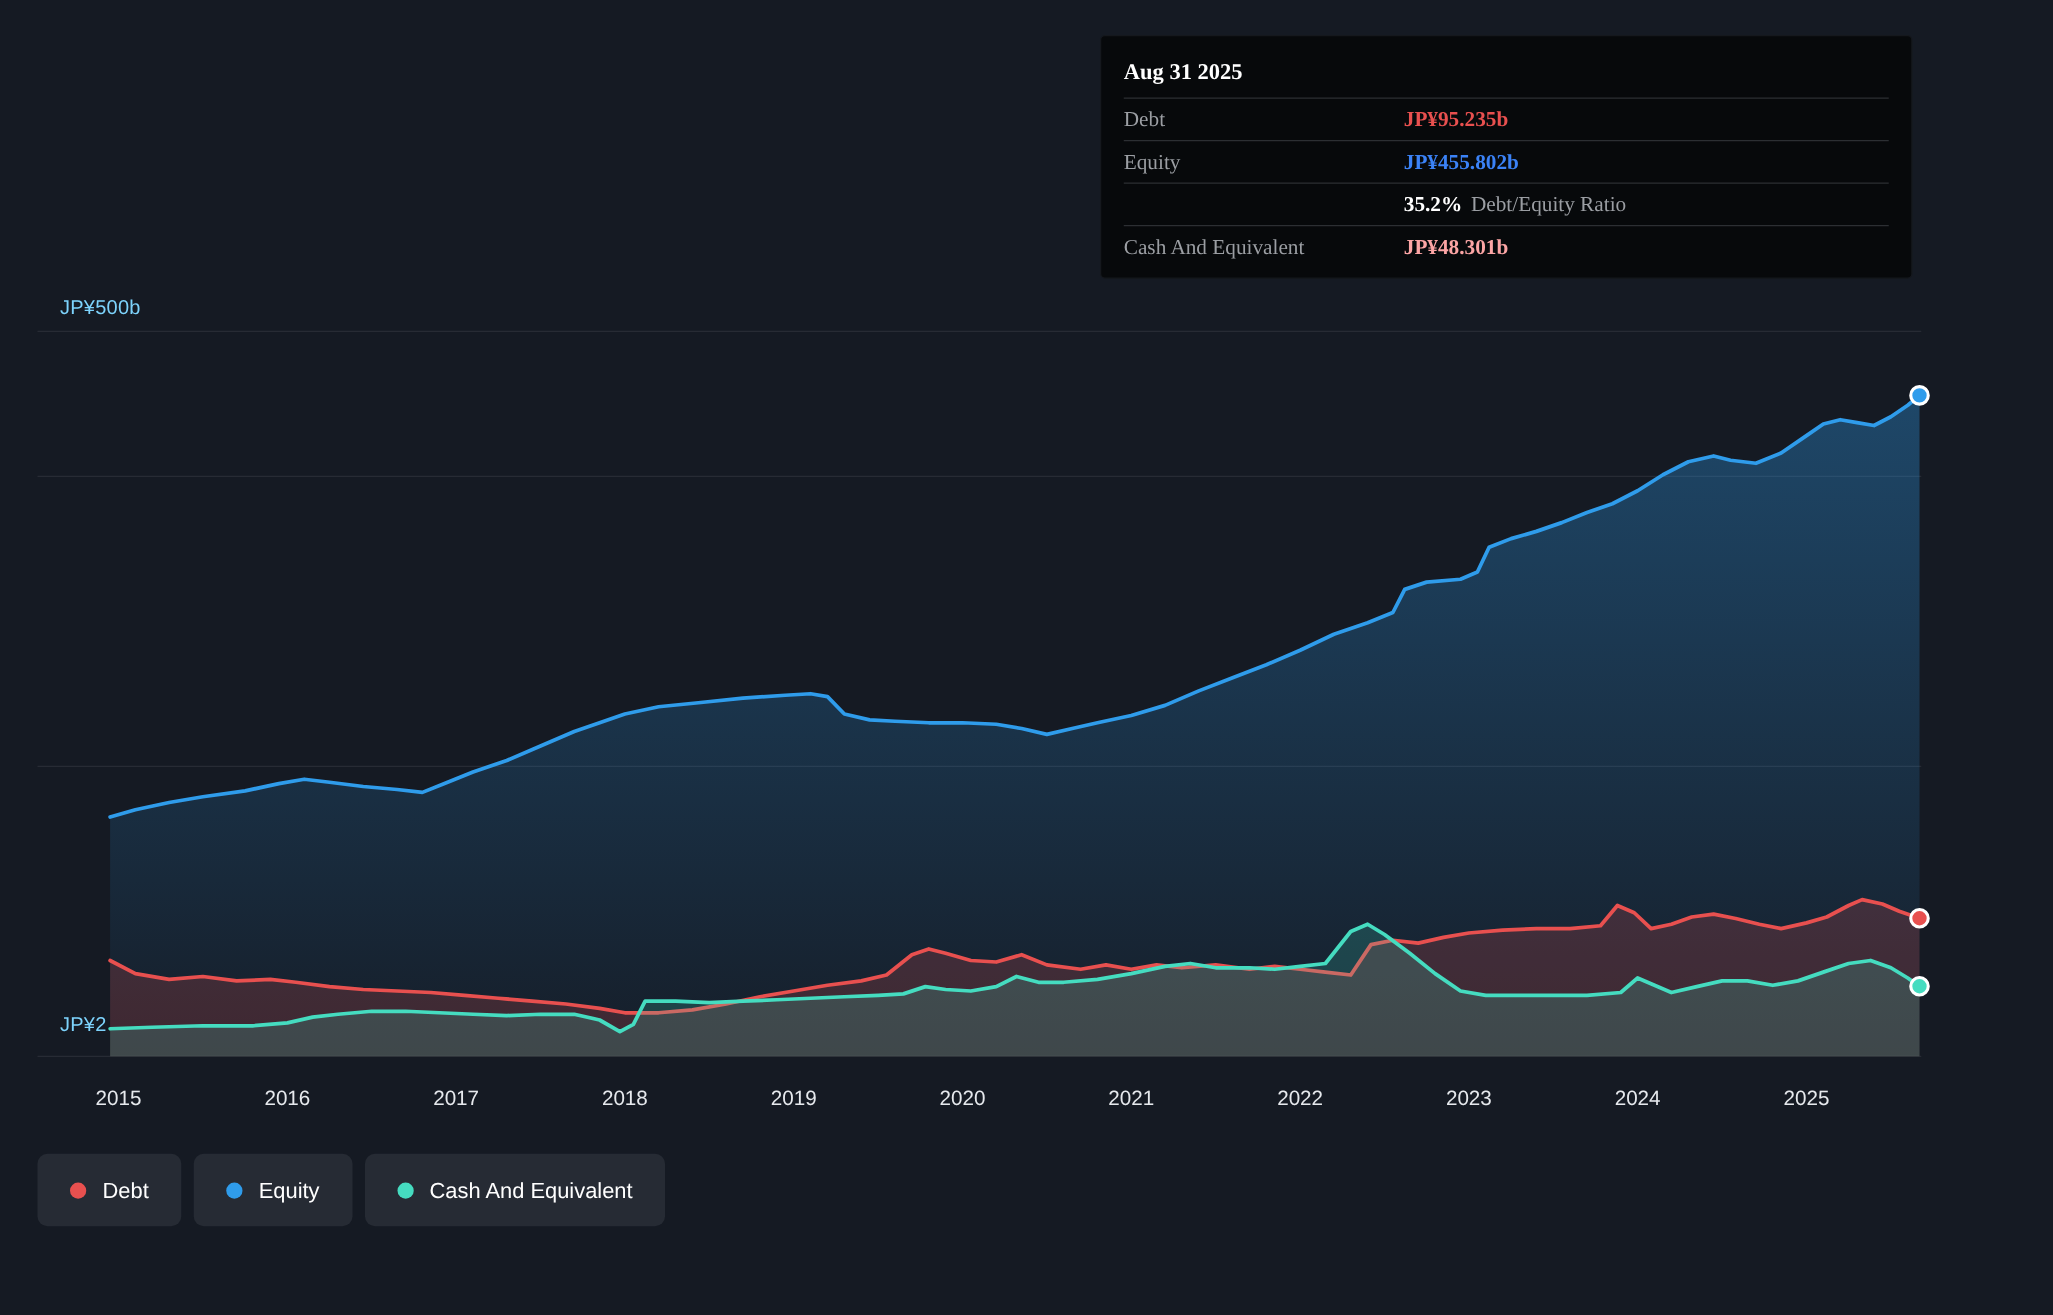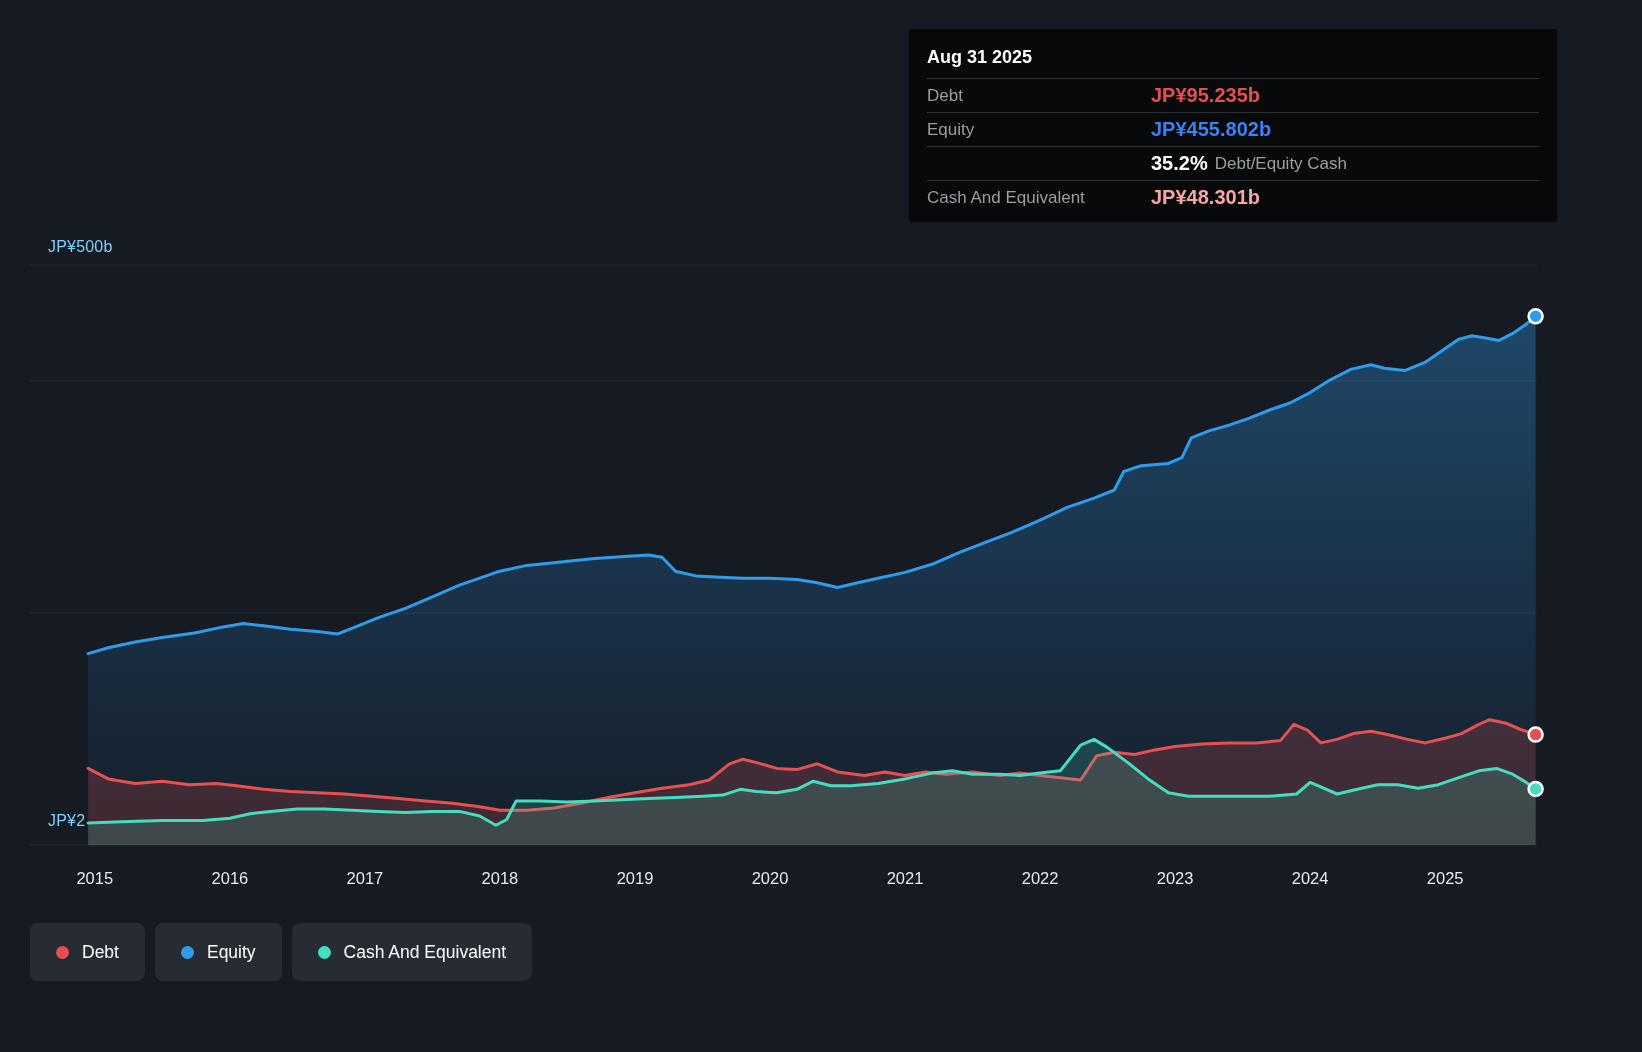--- a/index.html
+++ b/index.html
@@ -2,26 +2,26 @@
 <html><head>
 <meta charset="utf-8">
 <style>
   html,body{margin:0;padding:0;width:1642px;height:1052px;overflow:hidden;
     background:#151a23;font-family:"Liberation Sans","DejaVu Sans",sans-serif;}
   #stage{position:relative;width:1642px;height:1052px;background:#151a23;}
   #chart-svg{position:absolute;left:0;top:0;}
   .axis-label{position:absolute;color:#7dd3fc;font-size:16px;letter-spacing:.2px;}
   #ylab-top{left:48px;top:238px;}
   #ylab-bottom{left:48px;top:812px;}
-  #tooltip{position:absolute;left:908px;top:28px;width:650px;box-sizing:border-box;
-    background:#07090b;border:1px solid #15181d;border-radius:4px;padding:10px 18px 8px;}
+  #tooltip{position:absolute;left:880px;top:28px;width:650px;box-sizing:border-box;
+    background:#07090b;border:1px solid #15181d;border-radius:4px;padding:10px 18px 8px;font-family:Liberation Serif, serif;}
   .tt-title{color:#ffffff;font-size:18px;font-weight:700;padding:8px 0 10px;}
   .tt-row{display:flex;align-items:center;height:33px;border-top:1px solid #2c2f33;}
   .tt-label{width:224px;color:#9b9ea3;font-size:17px;}
-  .tt-value{font-size:20px;font-weight:700;color:#fff;}
+  .tt-value{font-size:17px;font-weight:700;color:#fff;}
   .tt-ratio-label{color:#9b9ea3;font-weight:400;font-size:17px;margin-left:7px;}
   #legend{position:absolute;left:30px;top:923px;display:flex;gap:10px;}
   .pill{display:flex;align-items:center;gap:13px;background:#262b34;border-radius:8px;
     height:58px;padding:0 26px;color:#ffffff;font-size:17.5px;cursor:pointer;}
   .dot{width:13px;height:13px;border-radius:50%;flex:0 0 auto;}
 </style>
 </head>
 <body>
 
 <div id="stage">
@@ -68,21 +68,21 @@
       <div class="tt-label">Debt</div>
       <div class="tt-value" style="color: rgb(232, 80, 79);">JP¥95.235b</div>
     </div>
     <div class="tt-row">
       <div class="tt-label">Equity</div>
       <div class="tt-value" style="color: #3b82f6;">JP¥455.802b</div>
     </div>
     <div class="tt-row">
       <div class="tt-label"></div>
       <div class="tt-value">35.2%</div>
-      <div class="tt-ratio-label">Debt/Equity Cash</div>
+      <div class="tt-ratio-label">Debt/Equity Ratio</div>
     </div>
     <div class="tt-row">
       <div class="tt-label">Cash And Equivalent</div>
       <div class="tt-value" style="color: #fca5a5;">JP¥48.301b</div>
     </div>
   </div>
 
   <div id="legend">
     <div class="pill">
       <span class="dot" style="background: rgb(232, 80, 79);"></span>

